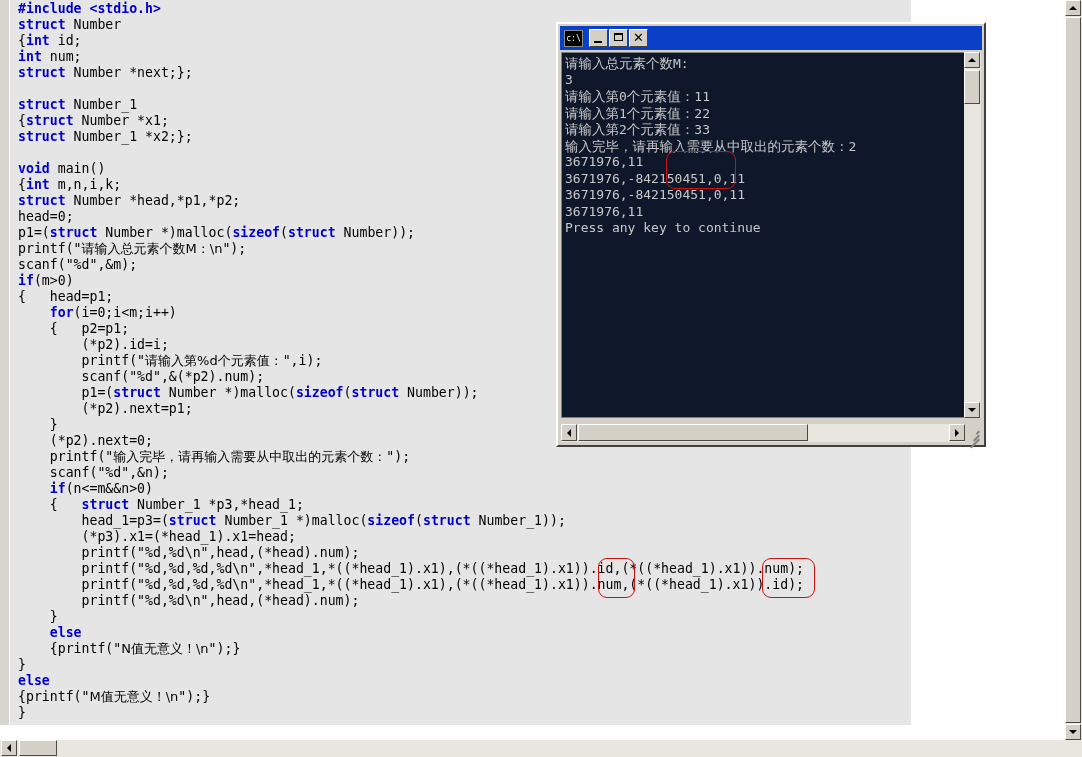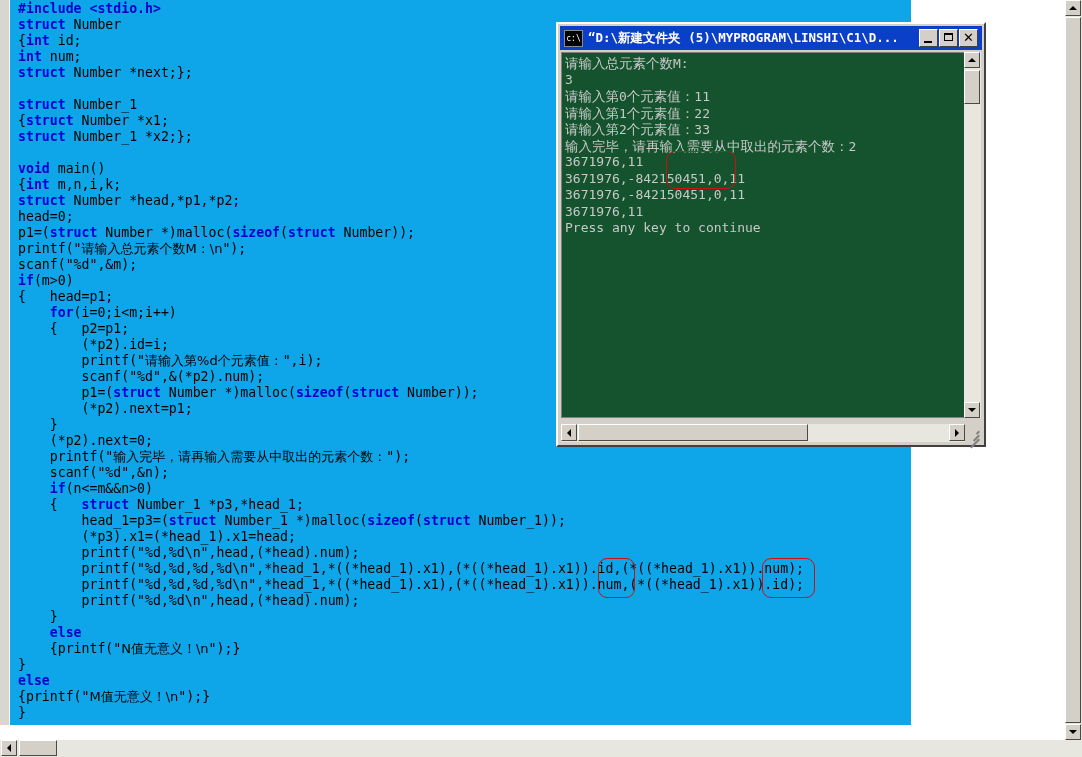--- a/index.html
+++ b/index.html
@@ -14,21 +14,21 @@
     overflow: hidden;
     font-family: "DejaVu Sans Mono", monospace;
   }
 
   
   #editor-pane {
     position: absolute;
     left: 0; top: 0;
     width: 911px;
     height: 725px;
-    background: #0ea5e9;
+    background: #e5e5e5;
     overflow: hidden;
   }
   #editor-gutter {
     position: absolute;
     left: 0; top: 0;
     width: 9px;
     height: 725px;
     background: #d7d7cf;
     border-right: 1px solid #ffffff;
   }
@@ -191,21 +191,21 @@
     position: absolute; left: 0; top: 0; right: 0; bottom: 0;
     color: #000; font-family: "DejaVu Sans", sans-serif;
     font-size: 13px; font-weight: bold;
     line-height: 16px; text-align: center;
   }
   #console-body {
     position: absolute;
     left: 3px; top: 28px;
     width: 404px;
     height: 366px;
-    background: #14532d;
+    background: #0f172a;
     overflow: hidden;
     border: 1px solid #808080;
     box-sizing: border-box;
   }
   #console-text {
     position: absolute;
     left: 3px; top: 2px;
     color: #c8c8c8;
     font-family: "DejaVu Sans Mono", monospace;
     font-size: 13px;
@@ -262,21 +262,20 @@
   <div id="code-annotations">
       <div class="redbox" style="left: 598px; top: 558px; width: 35px; height: 38px;"></div>
       <div class="redbox" style="left: 762px; top: 558px; width: 51px; height: 38px;"></div>
     </div>
 </div>
 
 <div id="console-window">
 
   <div id="console-titlebar">
     <div id="console-icon">c:\</div>
-    <div id="console-title-text">“D:\新建文件夹 (5)\MYPROGRAM\LINSHI\C1\D...</div>
     <div class="wbtn">
       <span class="glyph-min"></span>
     </div>
     <div class="wbtn">
       <span class="glyph-max"></span>
     </div>
     <div class="wbtn">
       <span class="glyph-close">✕</span>
     </div>
   </div>

